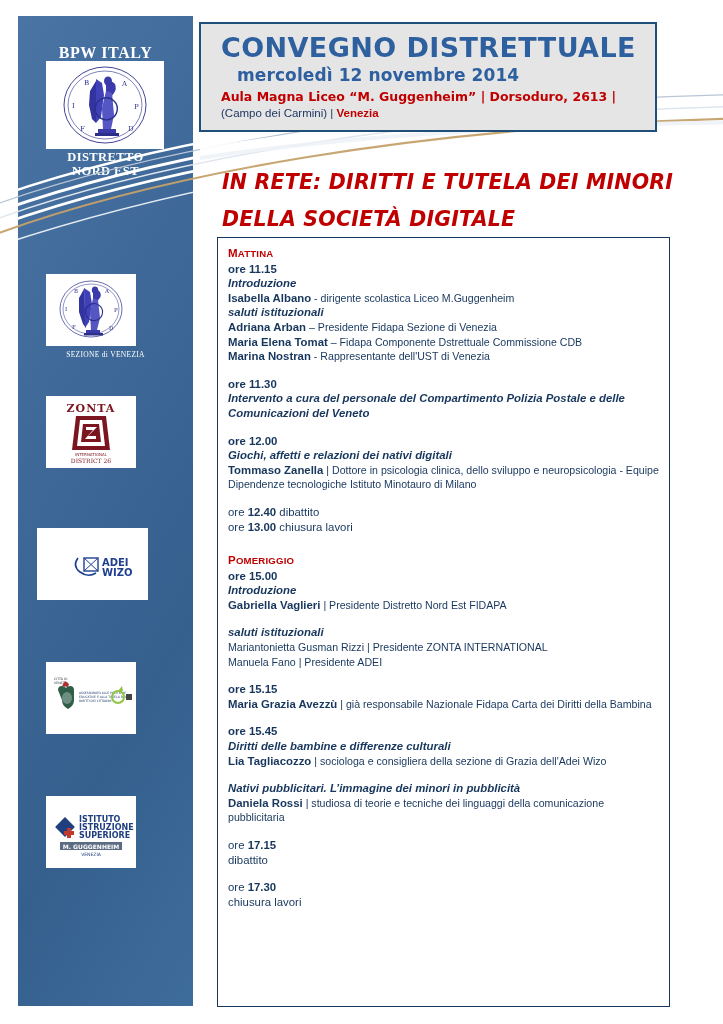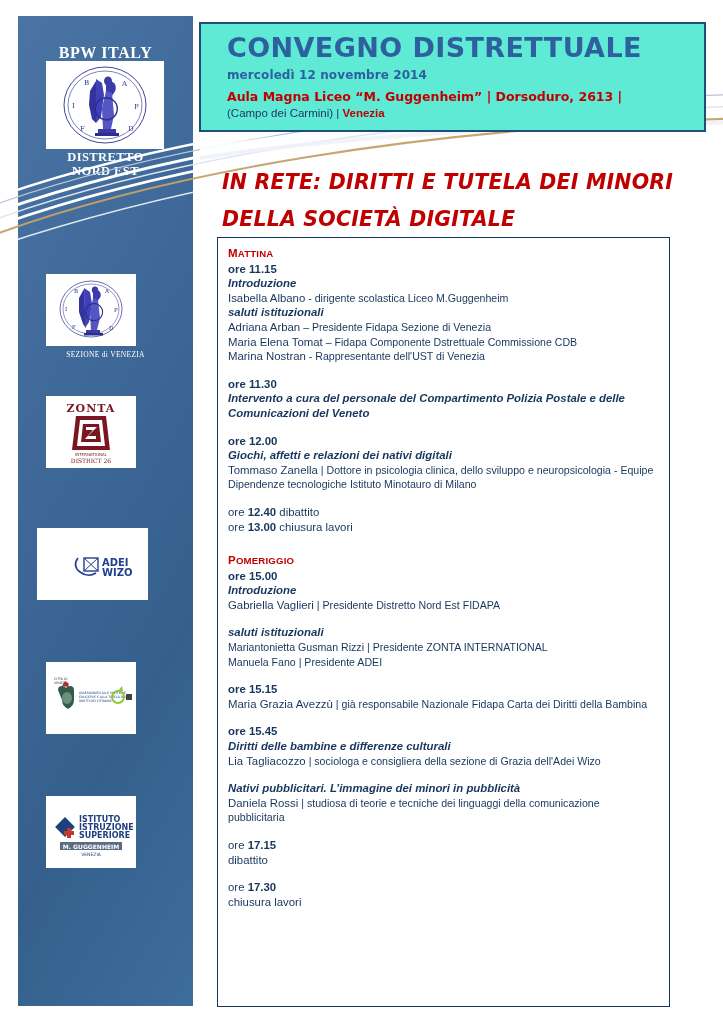--- a/index.html
+++ b/index.html
@@ -46,31 +46,31 @@
     display:flex;align-items:center;justify-content:flex-start;
     overflow:hidden;
   }
   .tile-caption{
     position:absolute;width:100%;text-align:center;color:#ffffff;
     font-family:"Liberation Serif", serif;font-size:7.5px;letter-spacing:.3px;
   }
 
   
   .header-box{
-    position:absolute;left:199px;top:22px;width:507px;height:110px;
-    background:#5eead4;border:2px solid #1f4e79;
-    box-sizing:border-box;padding:8px 0 0 26px;
+    position:absolute;left:199px;top:22px;width:458px;height:110px;
+    background:#e5e5e5;border:2px solid #1f4e79;
+    box-sizing:border-box;padding:8px 0 0 20px;
   }
   .h-main{
     color:#2e5f9e;font-weight:bold;font-size:27px;letter-spacing:.4px;
     font-family:"DejaVu Sans", sans-serif;line-height:31px;
   }
   .h-date{
-    color:#2e5f9e;font-weight:bold;font-size:12px;letter-spacing:.1px;
-    font-family:"DejaVu Sans", sans-serif;margin-top:2px;line-height:21px;
+    color:#2e5f9e;font-weight:bold;font-size:17px;letter-spacing:.1px;
+    font-family:"DejaVu Sans", sans-serif;margin-top:2px;line-height:21px;margin-left:16px;
   }
   .h-venue{
     color:#c00000;font-weight:bold;font-size:12.5px;
     font-family:"DejaVu Sans", sans-serif;margin-top:3px;line-height:15px;
   }
   .h-venue2{
     font-size:11.5px;font-family:"Liberation Sans", sans-serif;
     color:#1f3864;margin-top:2px;line-height:14px;
   }
   .h-venue2 .red{color:#c00000;font-weight:bold;}
@@ -93,21 +93,21 @@
     font-size:11.4px;line-height:14.6px;
   }
   .sec-head{
     color:#c00000;font-weight:bold;font-size:11.5px;letter-spacing:.2px;
   }
   .sec-head .small{font-size:9.6px;}
   .blk{margin-bottom:0;}
   .gap{height:13px;}
   .time{font-weight:bold;}
   .ital{font-style:italic;font-weight:bold;}
-  .name{font-weight:normal;}
+  .name{font-weight:bold;}
   .reg{font-weight:normal;}
   .sm{font-size:10.6px;}
 </style>
 </head>
 <body>
 
 <div class="page">
 
   <div class="sidebar">
     <div class="sidebar-inner">

